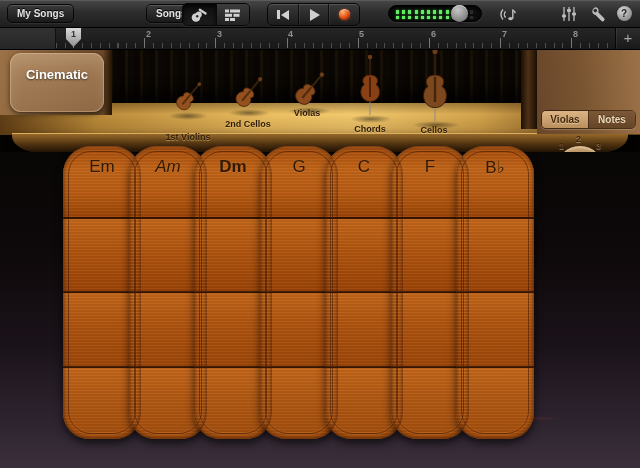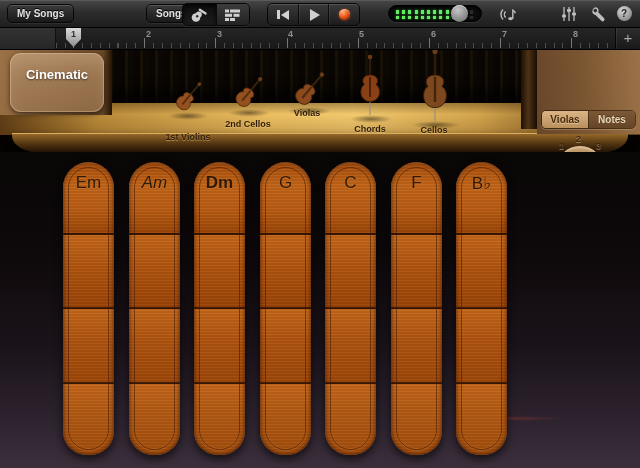--- a/index.html
+++ b/index.html
@@ -107,21 +107,21 @@
     border-width:4px 8px 4px 0;border-color:transparent #3c2510 transparent transparent;}
   .ap-num{position:absolute;font-size:9px;font-weight:bold;color:#3a2610;text-shadow:0 1px 0 rgba(255,230,190,.4);}
   .ap-title{position:absolute;left:546px;top:119px;width:70px;text-align:center;font-size:10px;
     font-weight:bold;color:#3a2610;text-shadow:0 1px 0 rgba(255,230,190,.4);}
 
   
   .deck{position:absolute;left:0;top:152px;width:640px;height:316px;
     background:linear-gradient(#090606,#0d0809 30%,#1b131a 62%,#2e2430 86%,#3b2f3c);}
   .scratch{position:absolute;left:468px;top:264px;width:95px;height:5px;
     background:radial-gradient(ellipse,rgba(255,70,35,.22),rgba(0,0,0,0) 70%);}
-  .strip{position:absolute;top:162px;width:51px;height:293px;border-radius:28px 28px 26px 26px;
+  .strip{position:absolute;top:146px;width:78px;height:293px;border-radius:28px 28px 26px 26px;
     box-shadow:0 4px 9px rgba(0,0,0,.65);overflow:hidden;}
   .strip::before{content:"";position:absolute;inset:0;z-index:3;pointer-events:none;
     background:repeating-linear-gradient(0deg,rgba(255,190,120,.06) 0 1px,rgba(55,18,0,.08) 1px 3px);}
   .strip::after{content:"";position:absolute;inset:0;z-index:4;pointer-events:none;border-radius:inherit;
     box-shadow:inset 0 0 4px rgba(35,10,0,.85),inset 0 2px 2px rgba(255,170,90,.25);}
   .seg{position:absolute;left:0;right:0;}
   .seg1{top:0;height:71px;background:linear-gradient(#a54d0d,#c2661a 32%,#b85c14 68%,#9a4508);}
   .seg2{top:71px;height:74px;background:linear-gradient(#c4681c,#b05510 45%,#9a4408);border-top:2px solid rgba(28,9,1,.8);box-sizing:border-box;}
   .seg3{top:145px;height:75px;background:linear-gradient(#c4681c,#ae5410 45%,#9d470a);border-top:2px solid rgba(28,9,1,.8);box-sizing:border-box;}
   .seg4{top:220px;height:73px;background:linear-gradient(#c4681c,#b25a14 40%,#a24e0e);border-top:2px solid rgba(28,9,1,.8);box-sizing:border-box;}

